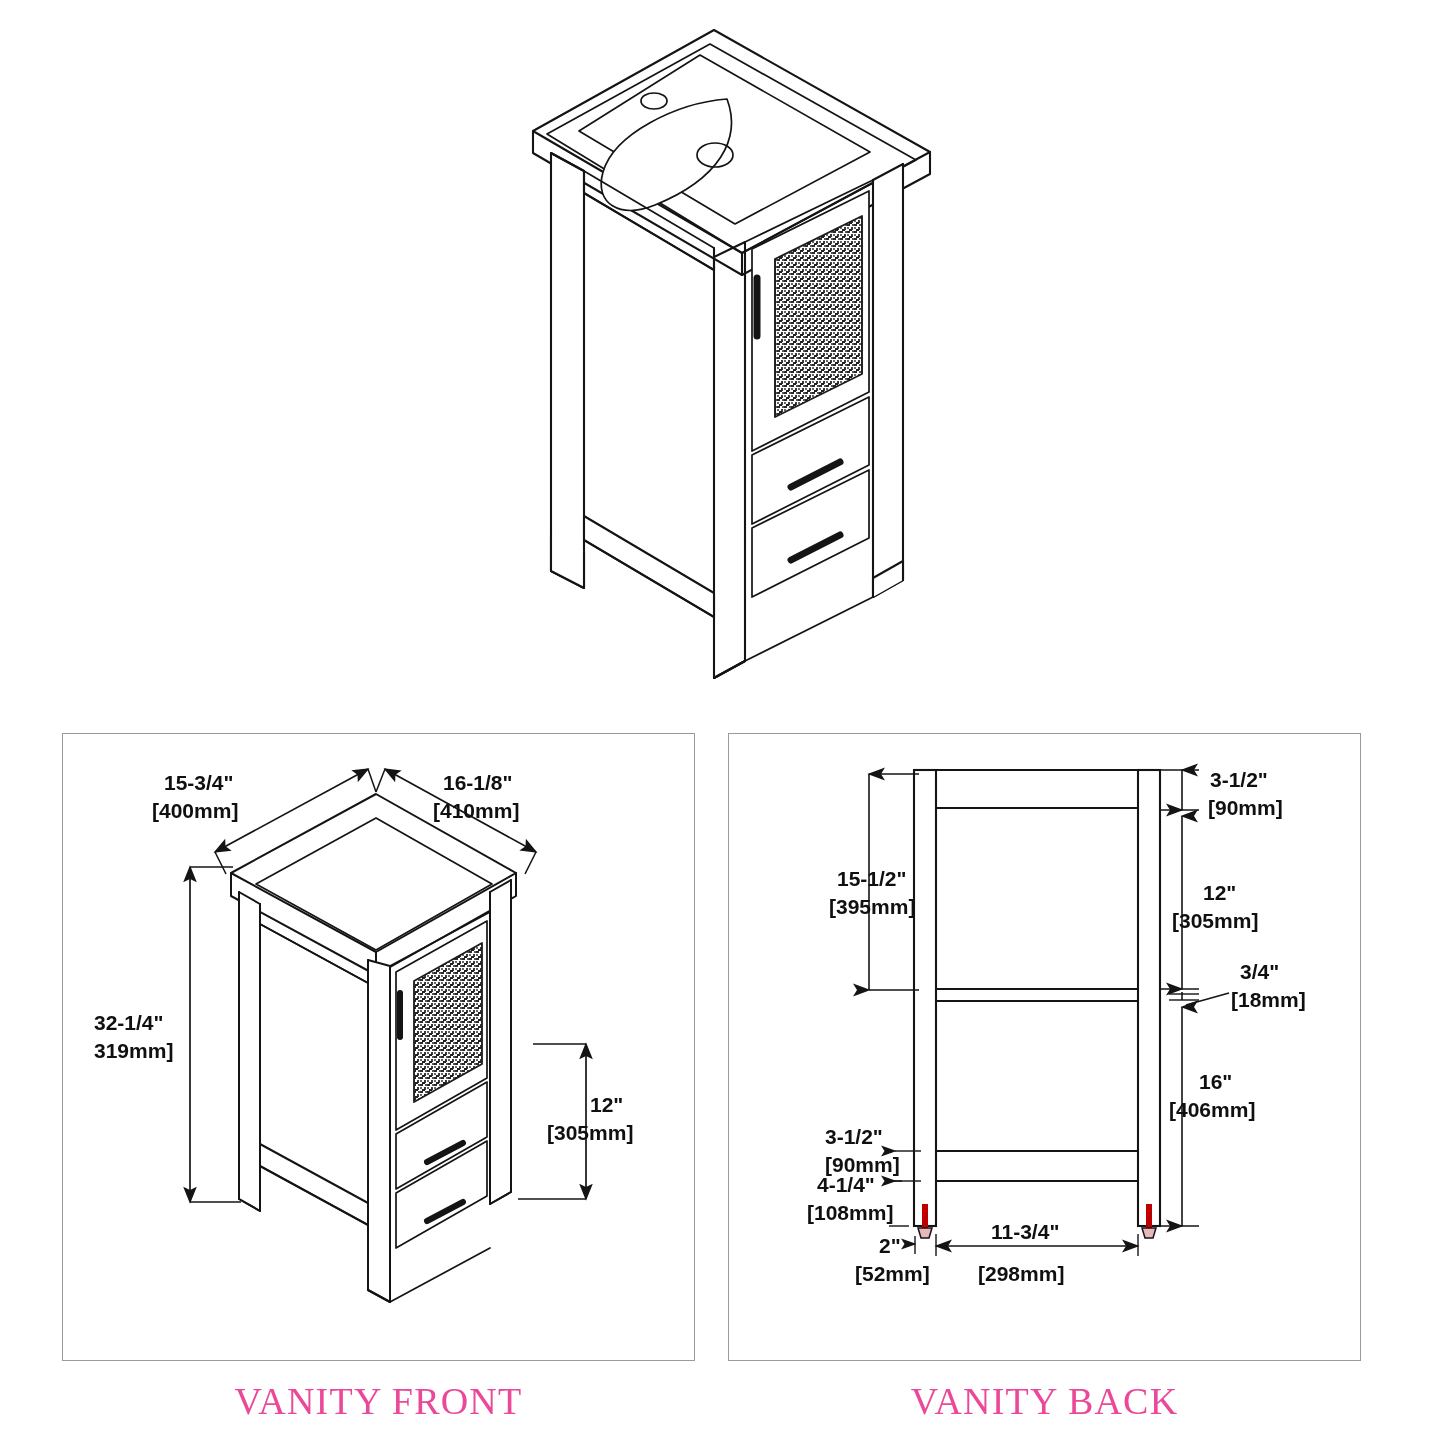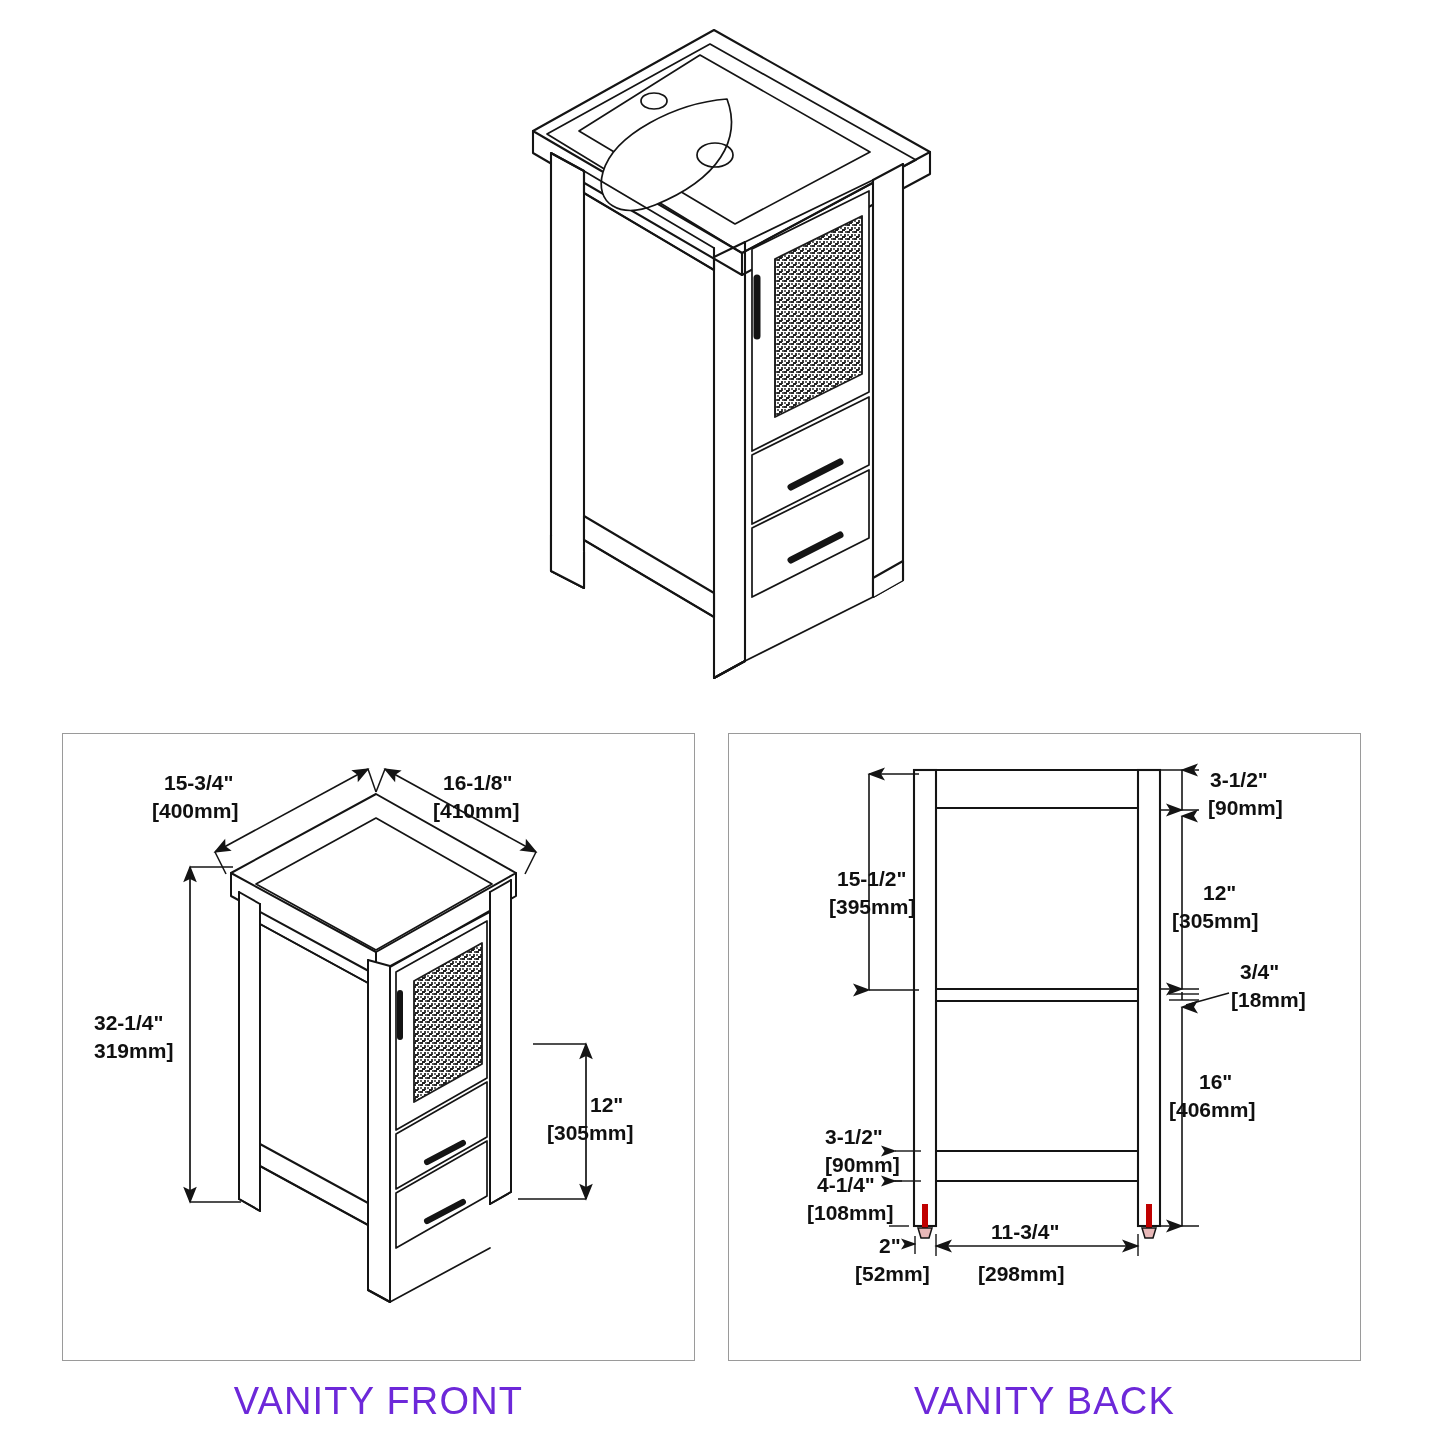--- a/index.html
+++ b/index.html
@@ -43,22 +43,22 @@
 
   .panel-caption {
     position: absolute;
     top: 1375px;
     height: 52px;
     line-height: 52px;
     text-align: center;
     font-size: 38px;
     letter-spacing: 1.2px;
     font-weight: 400;
-    color: #6d28d9;
-    font-family: Liberation Sans, sans-serif;
+    color: #ec4899;
+    font-family: Liberation Serif, serif;
     white-space: nowrap;
   }
   .caption-front { left: 62px;  width: 633px; }
   .caption-back  { left: 728px; width: 633px; }
 
   .panel svg, .hero-view svg { display: block; }
 
   
   text.dim {
     font-family: "Liberation Sans", sans-serif;

